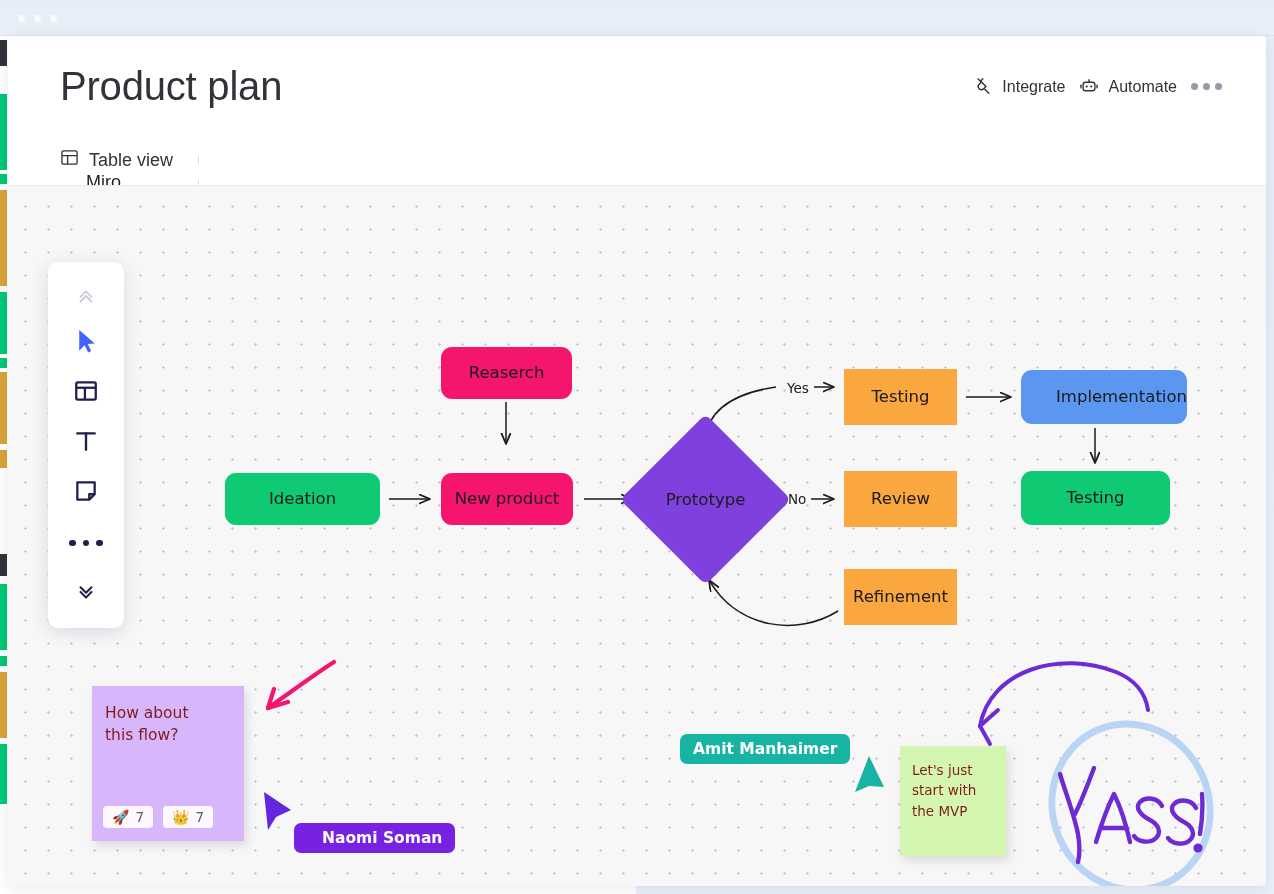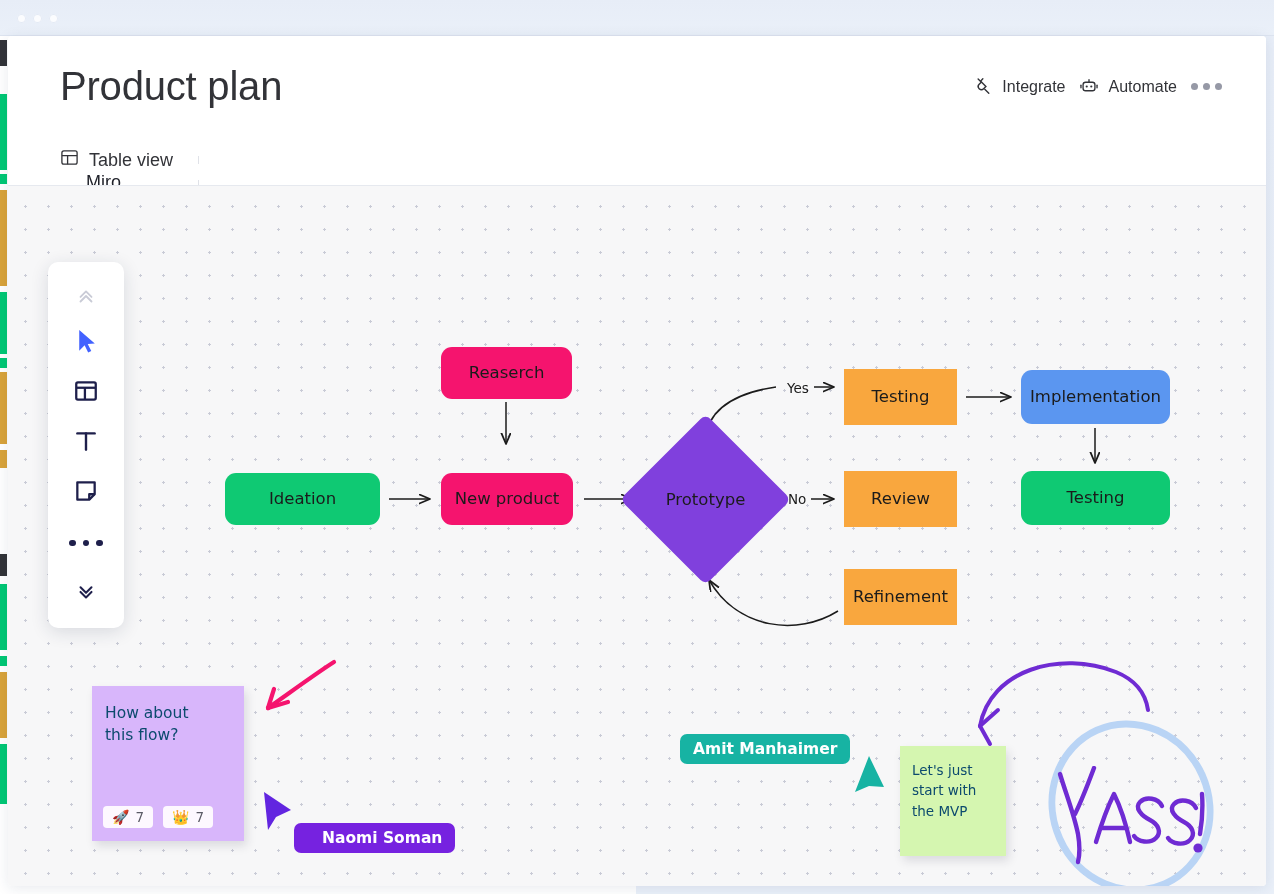--- a/index.html
+++ b/index.html
@@ -131,21 +131,21 @@
     font-family:"DejaVu Sans", sans-serif; background:transparent;
   }
   .connectors { position:absolute; left:0; top:0; width:1258px; height:700px; pointer-events:none; }
 
   
   .sticky {
     position:absolute; cursor:pointer;
     box-shadow:3px 5px 9px rgba(40,40,60,.13);
     font-family:"DejaVu Sans", sans-serif;
   }
-  .sticky .txt { position:absolute; font-size:15.5px; line-height:1.45; color:#0c4a6e; white-space:pre-line; }
+  .sticky .txt { position:absolute; font-size:15.5px; line-height:1.45; color:#7f1d1d; white-space:pre-line; }
   .reactions { position:absolute; left:11px; bottom:13px; display:flex; gap:10px; }
   .reaction {
     background:#fdf8ff; border-radius:4px; padding:3px 9px;
     display:flex; align-items:center; gap:6px;
     font-size:13.5px; color:#5b5b66; cursor:pointer;
   }
   .reaction .emo { font-size:14px; line-height:1; }
 
   
   .cursor-tag {
@@ -304,21 +304,21 @@
       </div>
 
       <div class="node sharp" style="left:836px;top:285px;width:113px;height:56px;background:#f9a73e;">
         <span>Review</span>
       </div>
 
       <div class="node sharp" style="left:836px;top:383px;width:113px;height:56px;background:#f9a73e;">
         <span>Refinement</span>
       </div>
 
-      <div class="node round" style="left:1013px;top:184px;width:149px;height:54px;background:#5b96f0;">
+      <div class="node round" style="left:1013px;top:184px;width:166px;height:54px;background:#5b96f0;justify-content:flex-end;">
         <span>Implementation</span>
       </div>
 
       <div class="node round" style="left:1013px;top:285px;width:149px;height:54px;background:#0fc973;">
         <span>Testing</span>
       </div>
 
       <div class="edge-label" style="left:779px;top:194px;">Yes</div>
       <div class="edge-label" style="left:780px;top:305px;">No</div>
 

